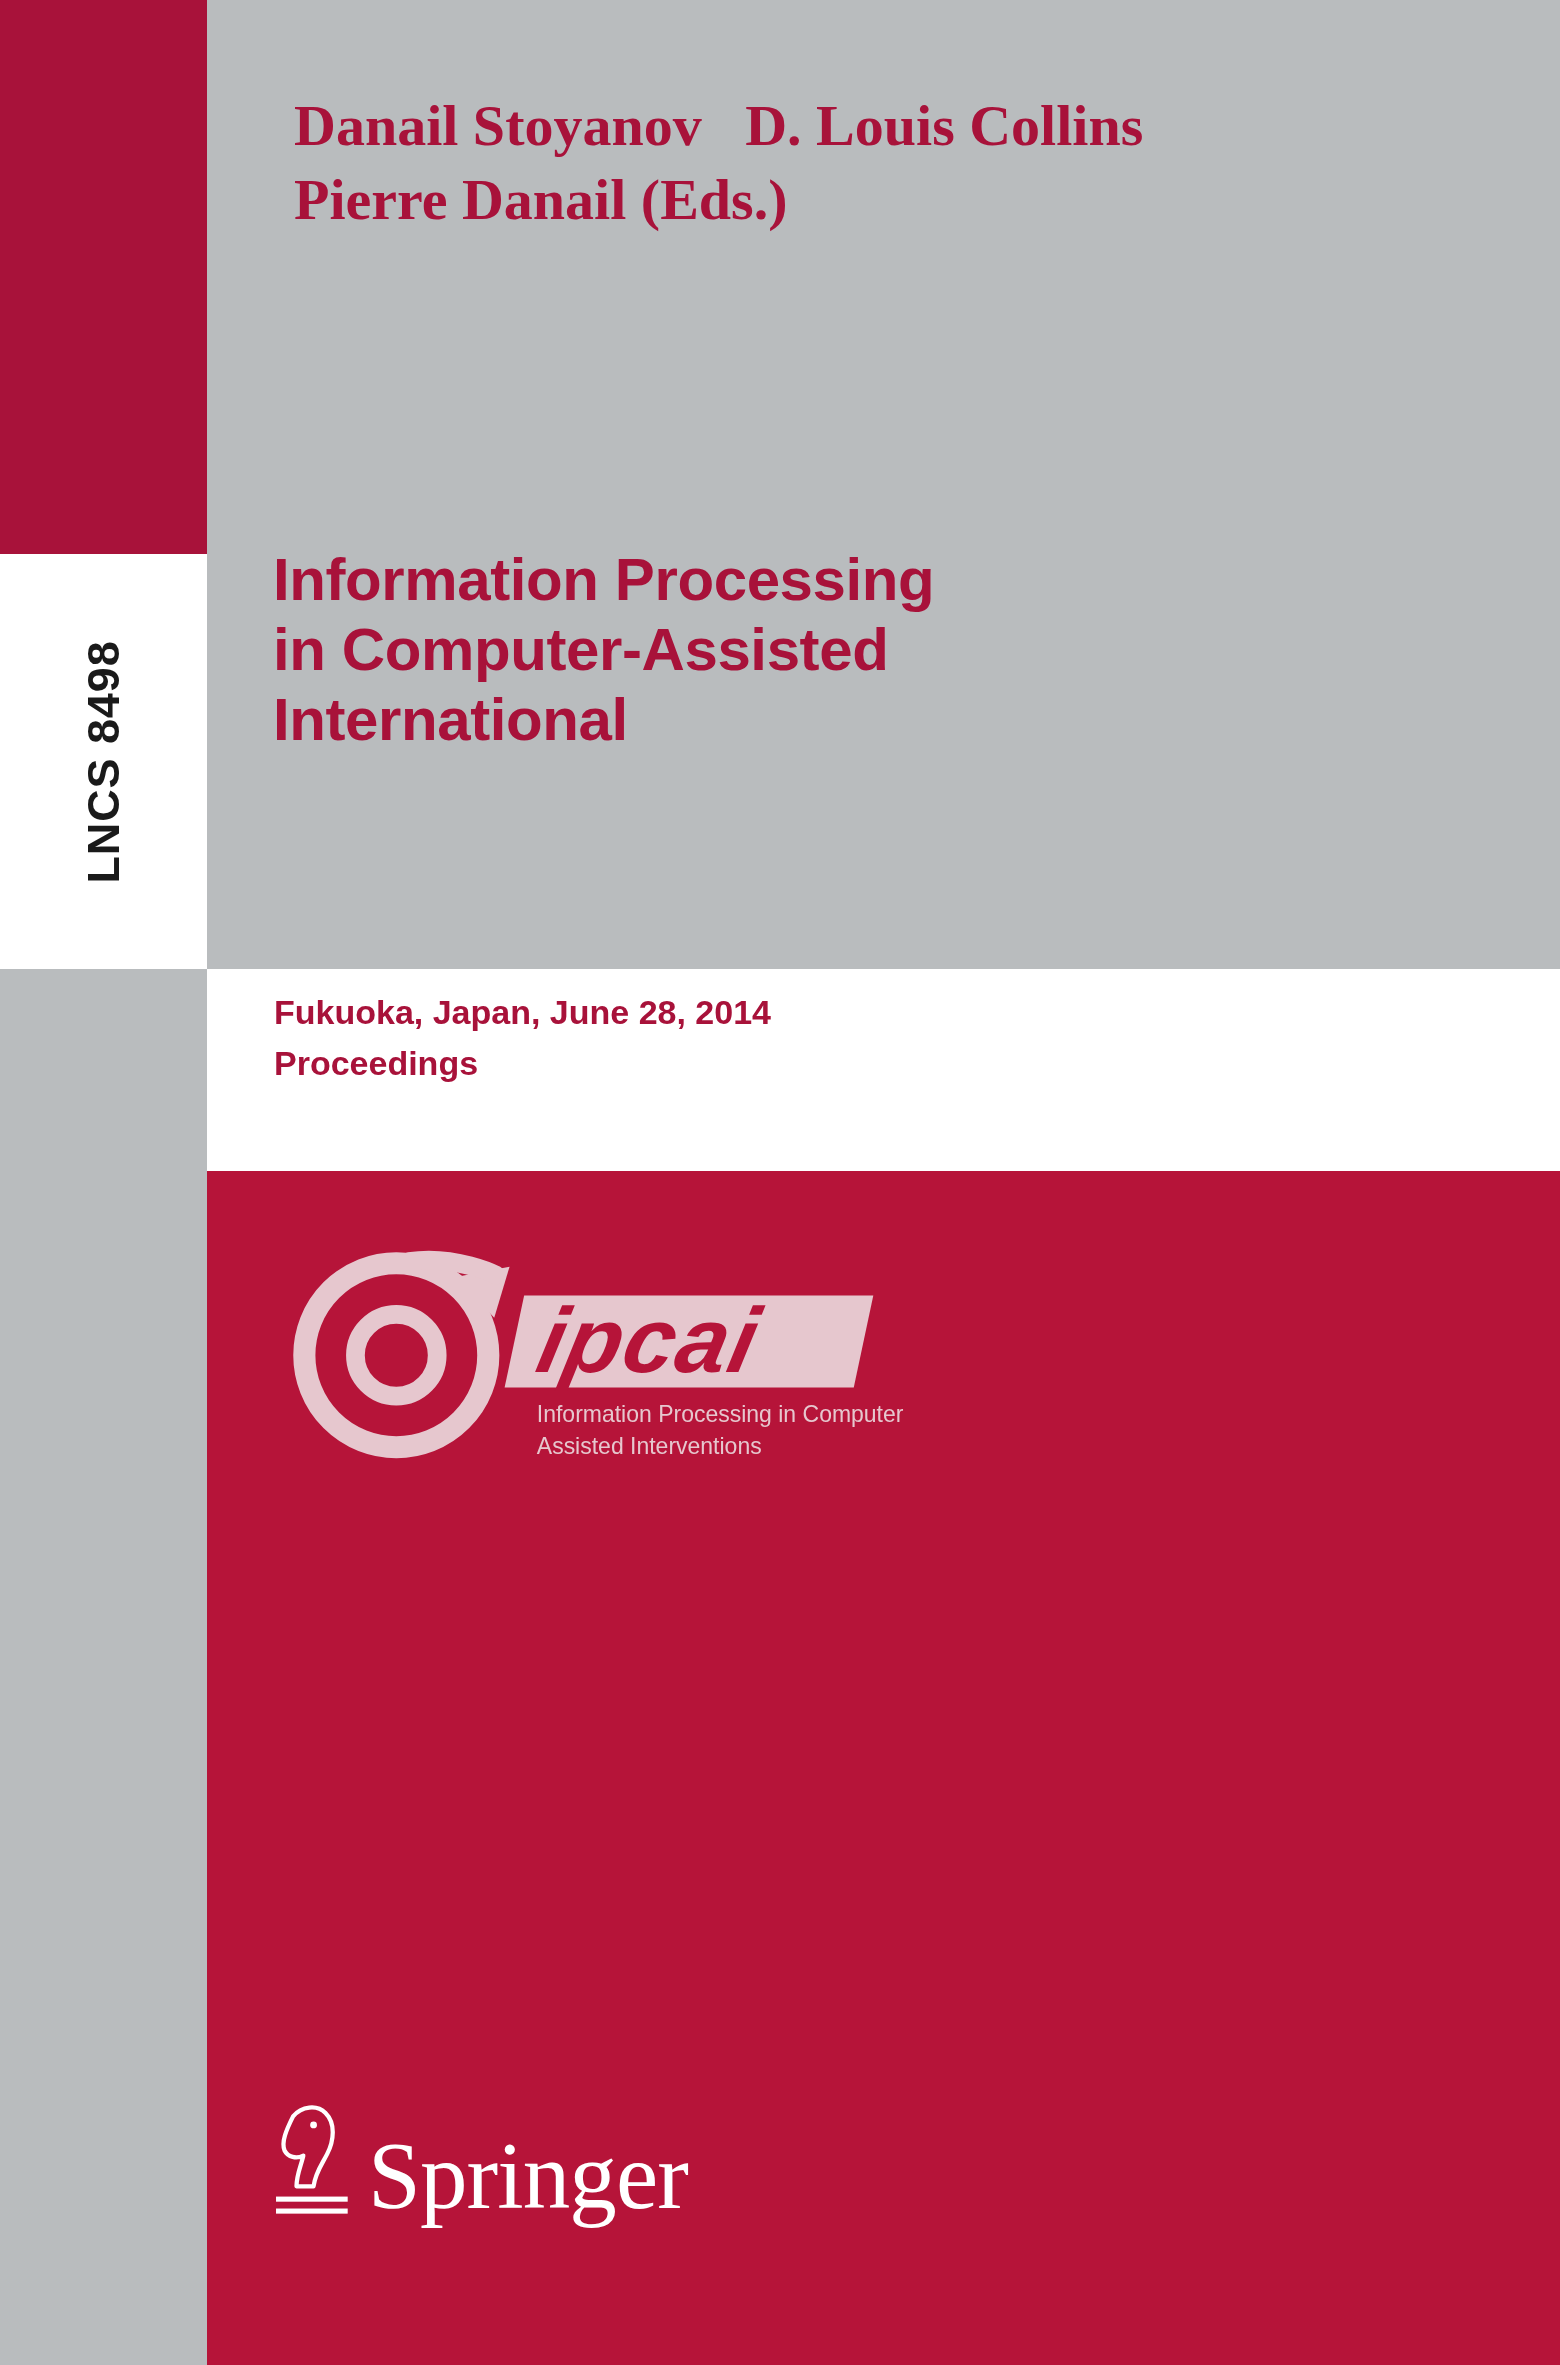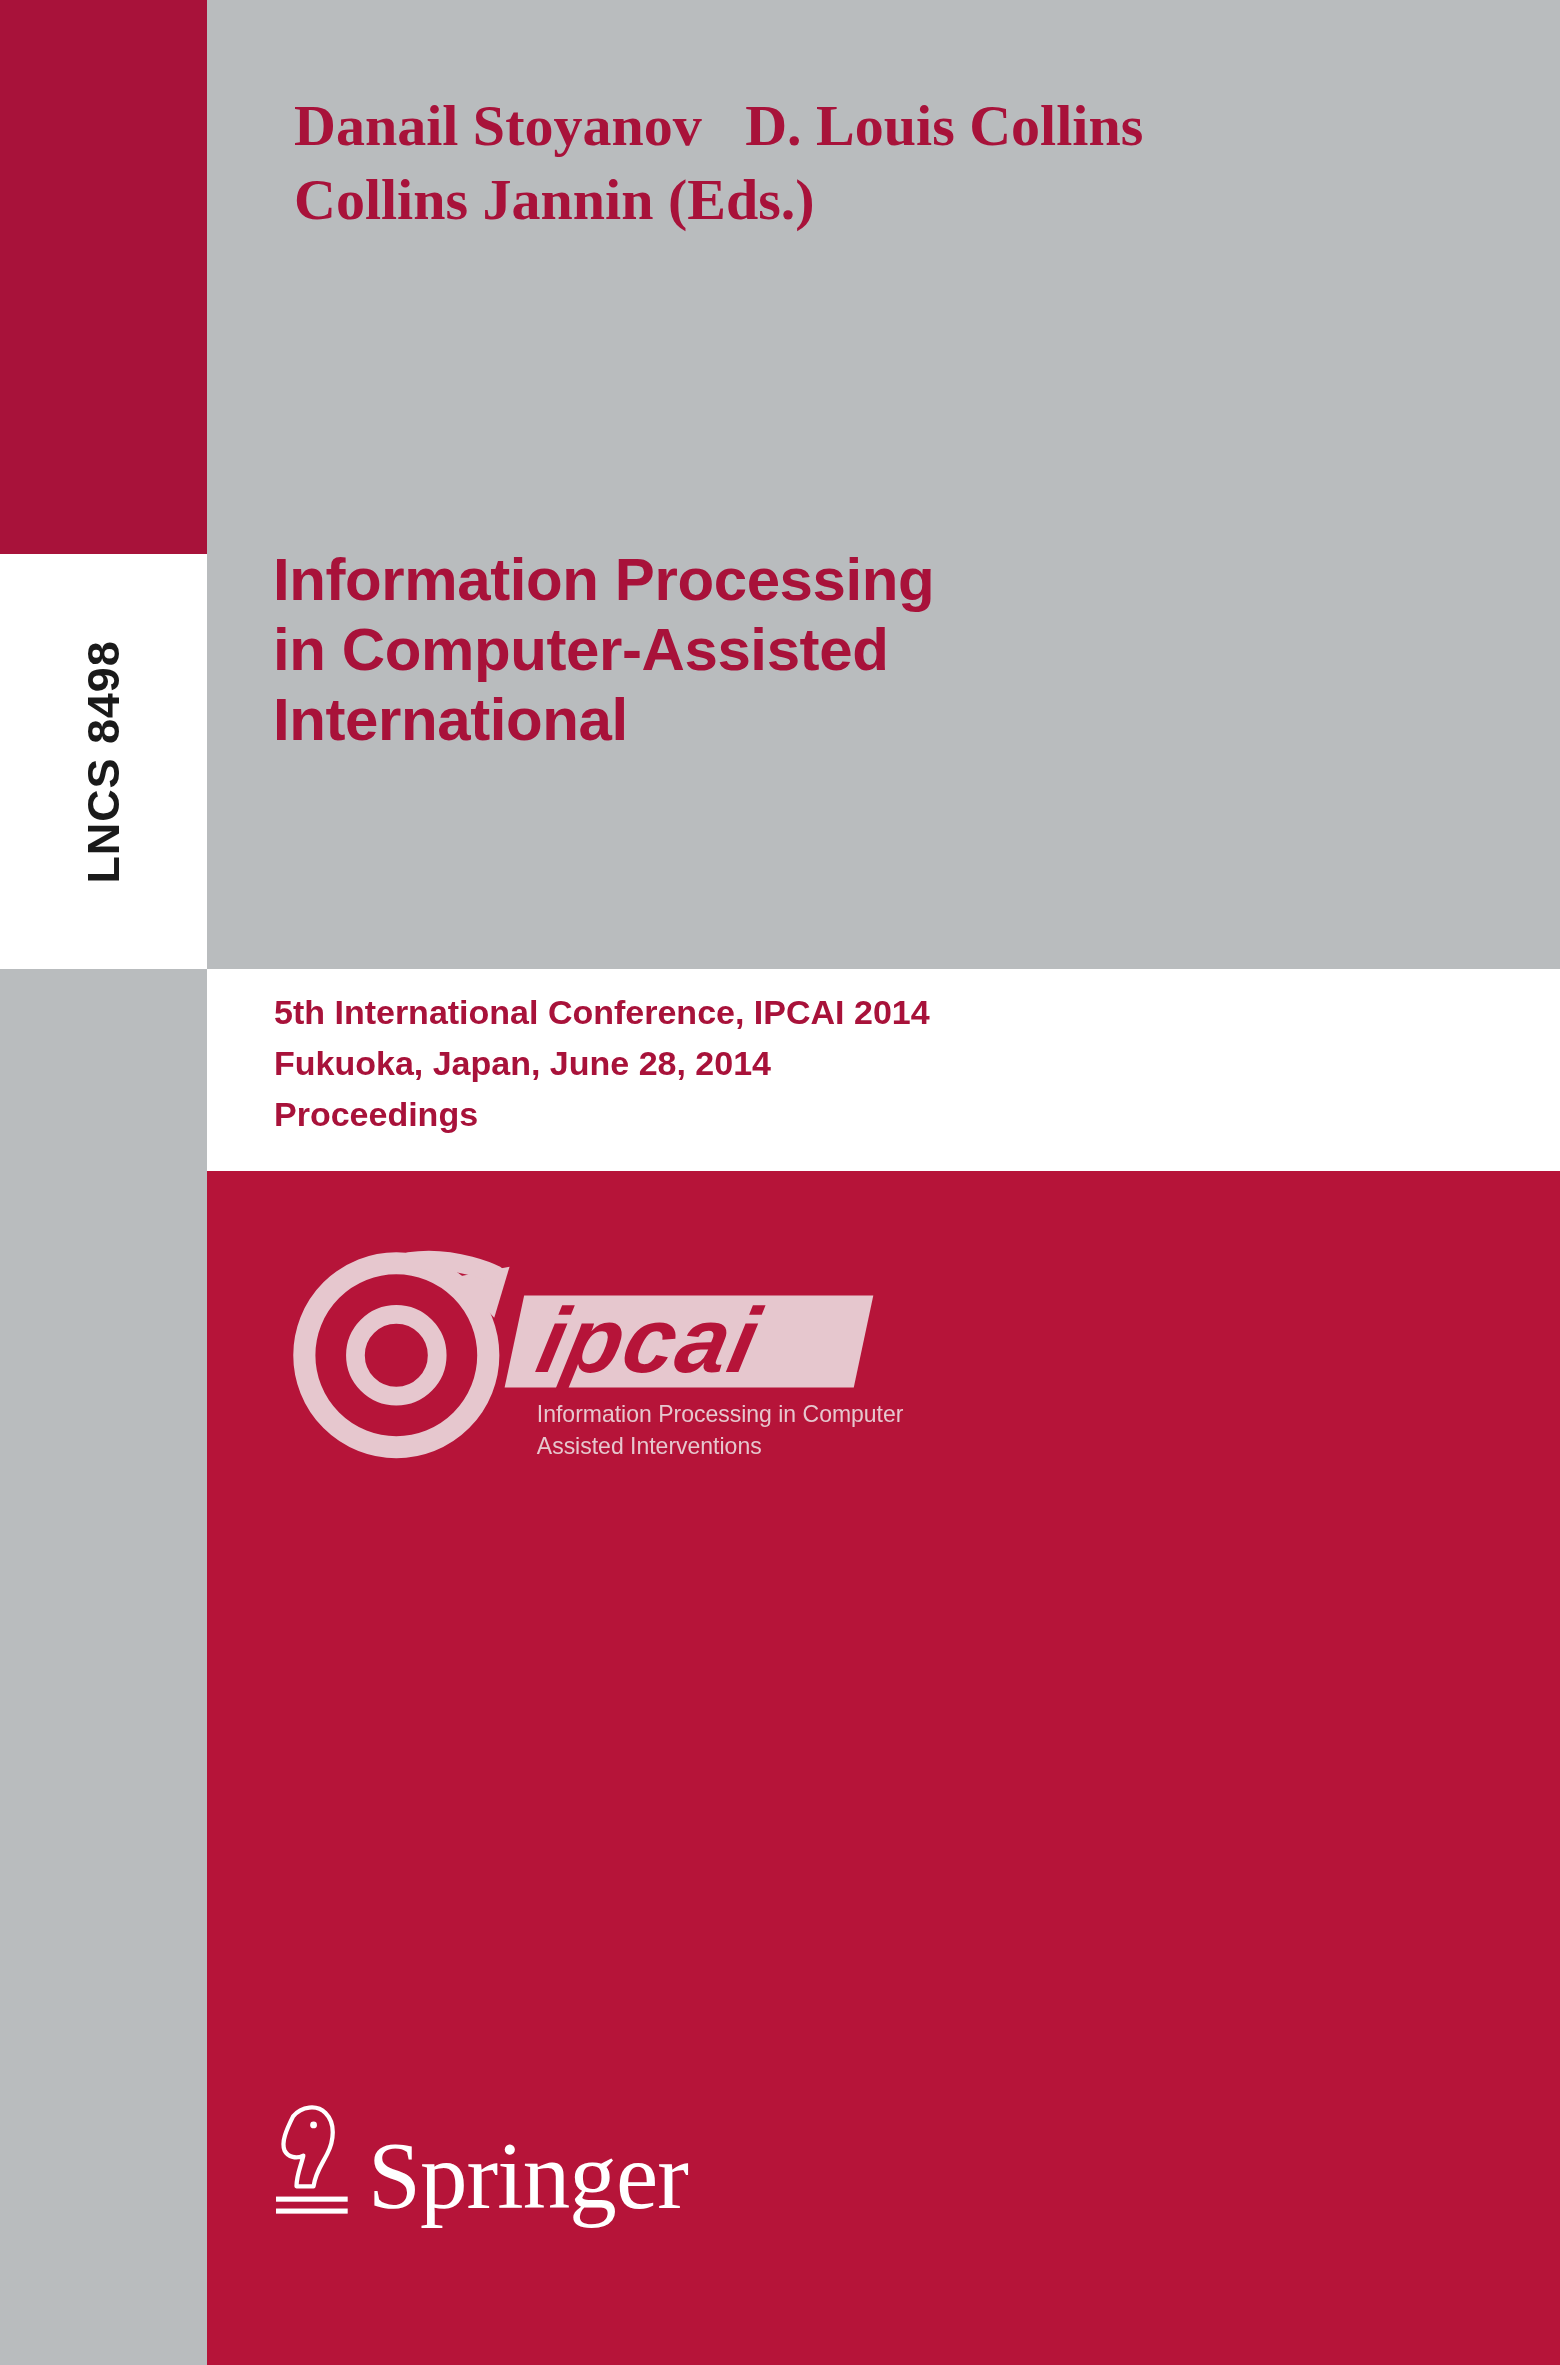--- a/index.html
+++ b/index.html
@@ -162,33 +162,32 @@
   <div class="left-red-top"></div>
   <div class="left-white-band"></div>
   <div class="left-grey-lower"></div>
 
   <div class="lncs-label">
     <span>LNCS 8498</span>
   </div>
 
   <div class="editors">
     <div class="line">Danail Stoyanov   D. Louis Collins</div>
-    <div class="line">Collins Jannin (Eds.)</div>
+    <div class="line">Pierre Danail (Eds.)</div>
   </div>
 
   <div class="title">
     <div class="line">Information Processing</div>
     <div class="line">in Computer-Assisted</div>
     <div class="line">International</div>
   </div>
 
   <div class="white-gap-right"></div>
 
   <div class="subtitle">
-    <div class="line">5th International Conference, IPCAI 2014</div>
     <div class="line">Fukuoka, Japan, June 28, 2014</div>
     <div class="line">Proceedings</div>
   </div>
 
   <div class="red-panel"></div>
 
   <div class="logo">
     <svg viewBox="0 0 820 310" width="699" height="264" xmlns="http://www.w3.org/2000/svg">
 
       <circle cx="135" cy="140" r="108" fill="none" stroke="#e6c7ce" stroke-width="26"></circle>

